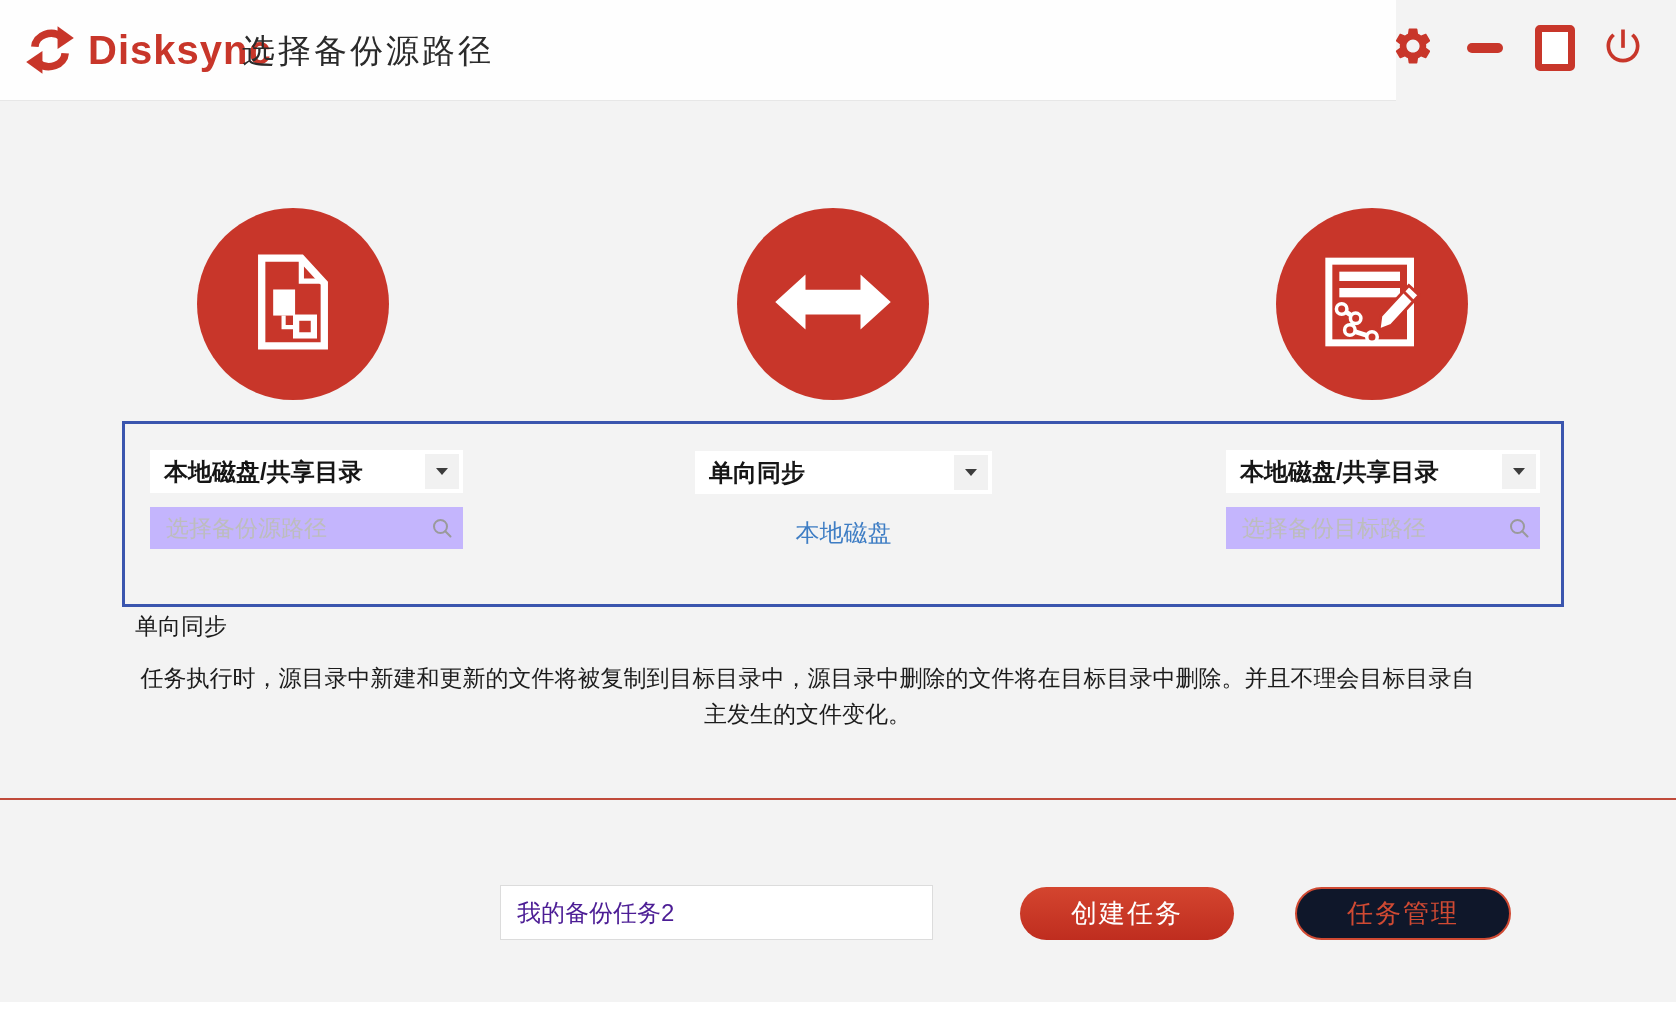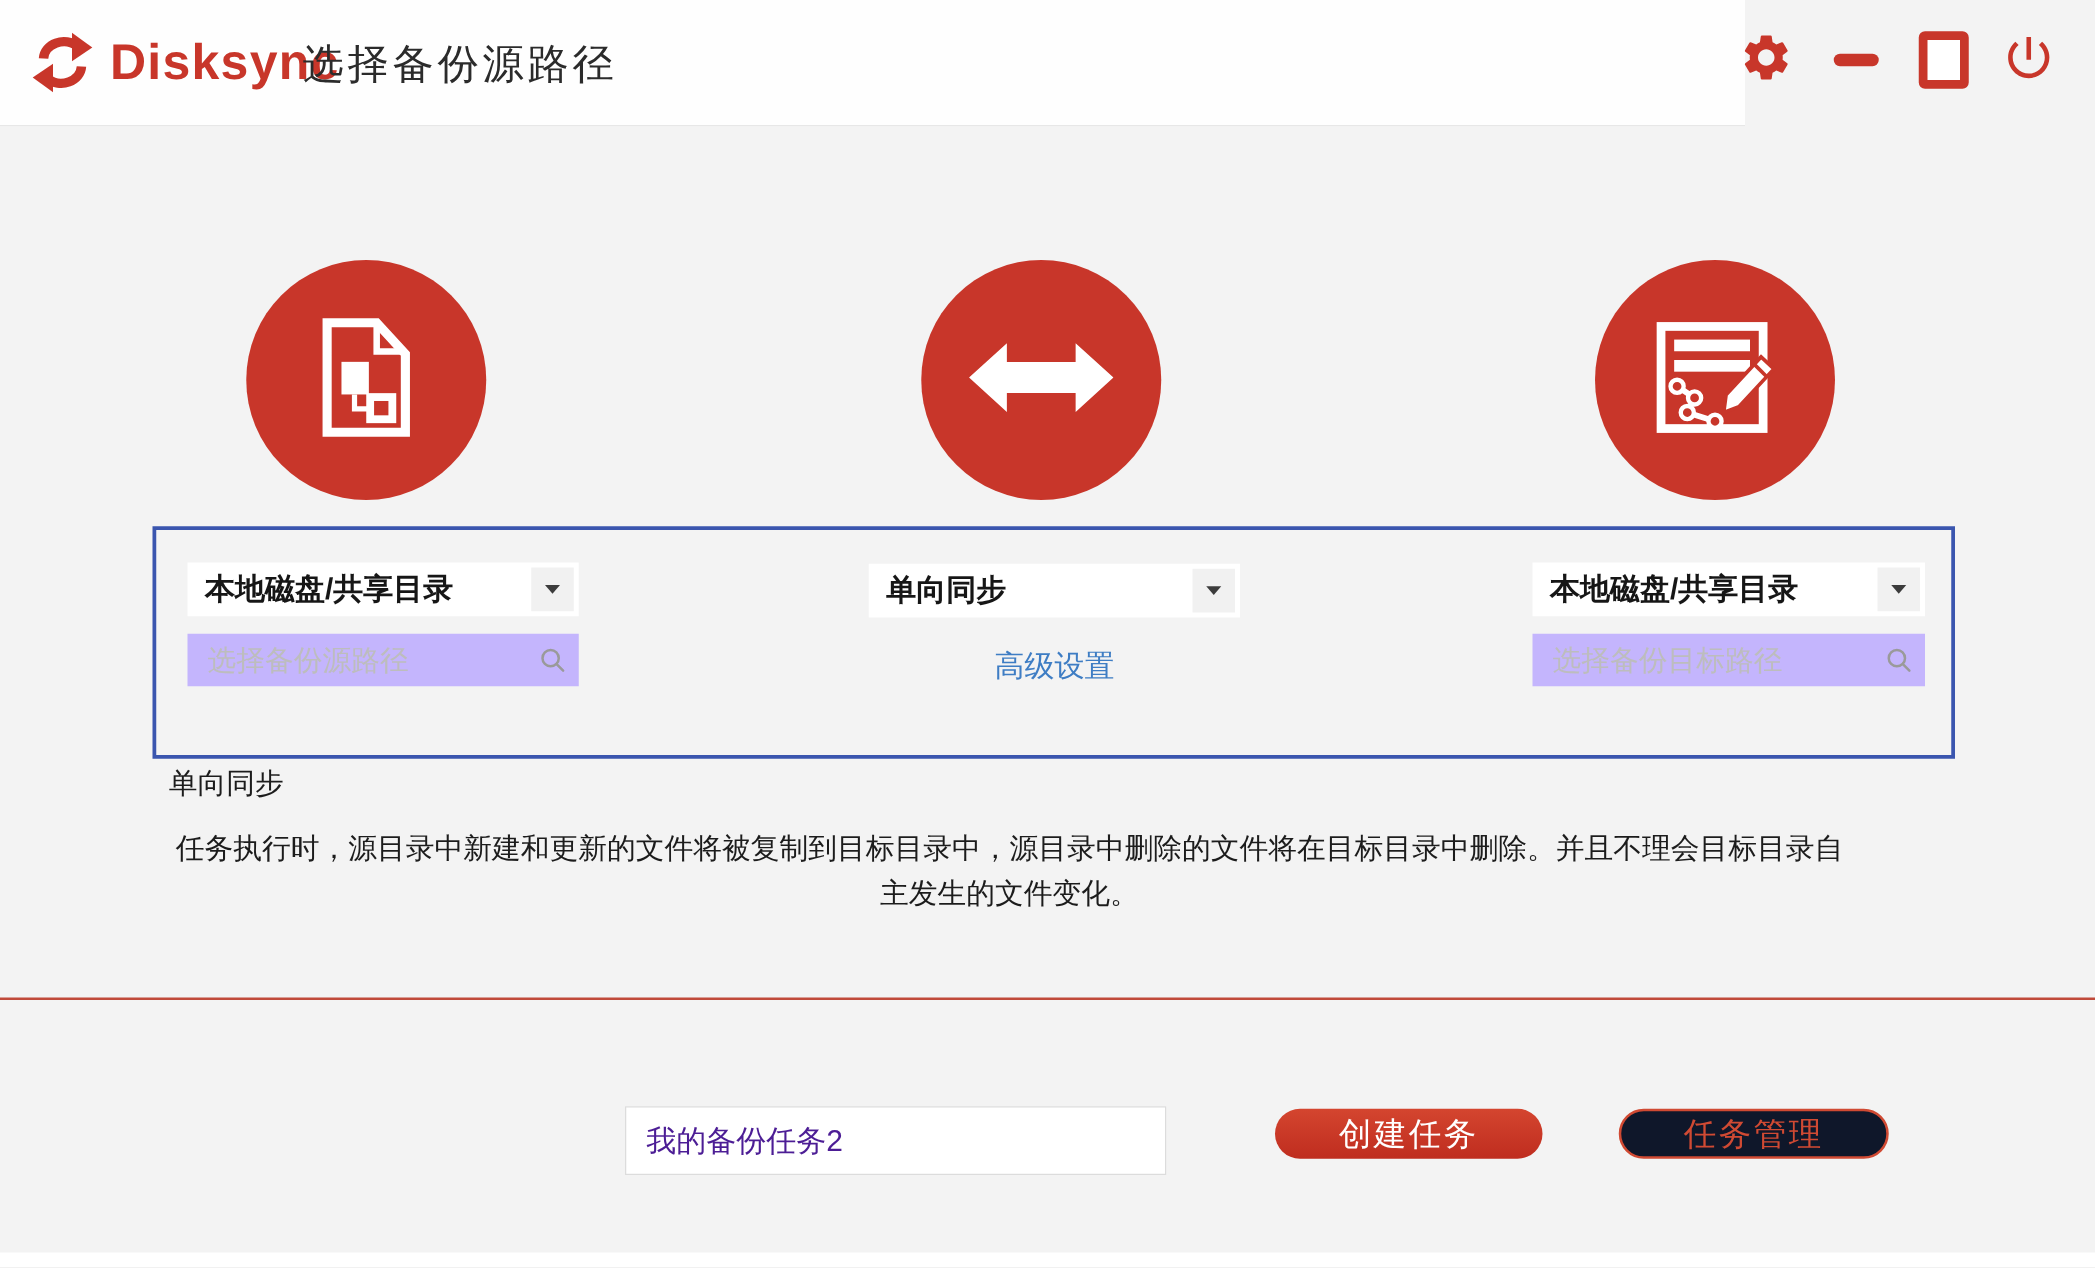--- a/index.html
+++ b/index.html
@@ -45,21 +45,21 @@
   .sel-target{left:1226px;top:450px;width:314px;}
   .inp-target{left:1226px;top:507px;width:314px;}
 
   
   .info-title{position:absolute;left:135px;top:611px;font-size:23px;color:#1c1c1c;}
   .info-desc{position:absolute;left:135px;top:660px;width:1345px;font-size:23px;line-height:36px;color:#1c1c1c;text-align:center;}
 
   
   .divider{position:absolute;left:0;top:798px;width:1676px;height:2px;background:#c04a3a;}
   .task-input{position:absolute;left:500px;top:885px;width:433px;height:55px;box-sizing:border-box;border:1px solid #dcdcdc;background:#fff;font-size:24px;color:#4c1d95;padding:0 16px;outline:none;font-family:inherit;}
-  .btn{position:absolute;top:887px;height:40px;border-radius:27px;font-size:26px;display:flex;align-items:center;justify-content:center;cursor:pointer;letter-spacing:2px;}
+  .btn{position:absolute;top:887px;height:53px;border-radius:27px;font-size:26px;display:flex;align-items:center;justify-content:center;cursor:pointer;letter-spacing:2px;}
   .btn-create{left:1020px;width:214px;background:linear-gradient(#d4452f,#bf2d1f);color:#fff;}
   .btn-manage{left:1295px;width:216px;background:#0f172a;border:2px solid #d04a33;color:#d04a33;box-sizing:border-box;}
   .bottom-strip{position:absolute;left:0;top:1002px;width:1676px;height:12px;background:#ffffff;}
 </style>
 </head>
 <body>
 
 <div class="window">
 
   <div class="header">
@@ -151,21 +151,21 @@
       </svg>
     </span>
   </div>
 
   <div class="selectbox sel-mode">
     <span class="sel-label">单向同步</span>
     <span class="sel-arrow">
         <i></i>
       </span>
   </div>
-  <div class="adv-link">高级设置</div>
+  <div class="adv-link">本地磁盘</div>
 
   <div class="selectbox sel-target">
     <span class="sel-label">本地磁盘/共享目录</span>
     <span class="sel-arrow">
         <i></i>
       </span>
   </div>
   <div class="pathbox inp-target">
     <input type="text" placeholder="选择备份目标路径" style="">
     <span class="search-ic">

